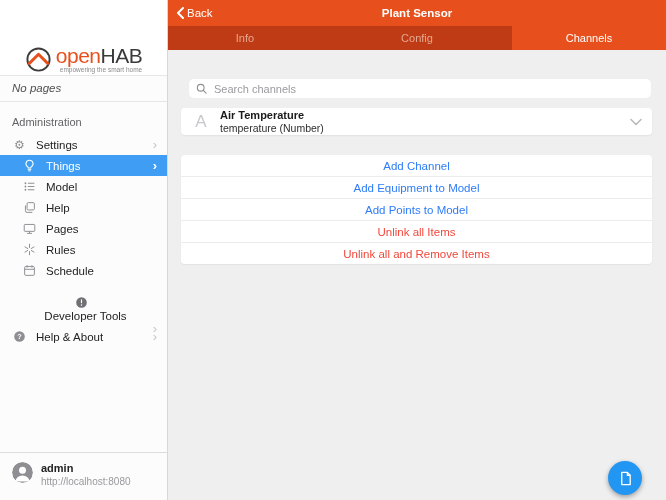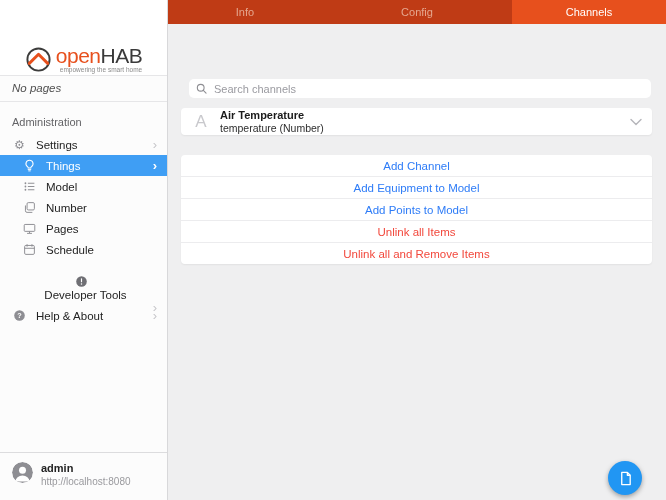--- a/index.html
+++ b/index.html
@@ -123,33 +123,41 @@
         <span>Model</span>
       </div>
 
       <div class="menu-item sub">
         <span class="mi-icon">
           <svg width="13" height="13" viewBox="0 0 16 16">
               <rect x="5" y="2" width="9" height="9" rx="1.5" fill="none" stroke="currentColor" stroke-width="1.2"></rect>
               <path d="M3 5.5v6.5a2 2 0 0 0 2 2h6.5" fill="none" stroke="currentColor" stroke-width="1.2"></path>
             </svg>
         </span>
-        <span>Number</span>
+        <span>Help</span>
       </div>
 
       <div class="menu-item sub">
         <span class="mi-icon">
           <svg width="13" height="13" viewBox="0 0 16 16">
               <rect x="1.5" y="3" width="13" height="8.5" rx="1" fill="none" stroke="currentColor" stroke-width="1.2"></rect>
               <path d="M8 11.5v2M5 14h6" stroke="currentColor" stroke-width="1.2"></path>
             </svg>
         </span>
         <span>Pages</span>
       </div>
 
+      <div class="menu-item sub">
+        <span class="mi-icon">
+          <svg width="13" height="13" viewBox="0 0 16 16">
+              <path d="M8 1.5v4M8 10.5v4M2.4 4.8l3.4 2M10.2 9.2l3.4 2M2.4 11.2l3.4-2M10.2 6.8l3.4-2" stroke="currentColor" stroke-width="1.2" stroke-linecap="round"></path>
+            </svg>
+        </span>
+        <span>Rules</span>
+      </div>
 
       <div class="menu-item sub">
         <span class="mi-icon">
           <svg width="13" height="13" viewBox="0 0 16 16">
               <rect x="2" y="3" width="12" height="11" rx="1.5" fill="none" stroke="currentColor" stroke-width="1.2"></rect>
               <path d="M2 6.5h12M5 1.5v3M11 1.5v3" stroke="currentColor" stroke-width="1.2"></path>
             </svg>
         </span>
         <span>Schedule</span>
       </div>
@@ -188,20 +196,29 @@
       </span>
       <span class="user-meta">
         <div class="user-name">admin</div>
         <div class="user-url">http://localhost:8080</div>
       </span>
     </div>
   </aside>
 
   <main class="main">
 
+    <div class="navbar">
+      <span class="back-btn">
+        <svg width="8" height="12" viewBox="0 0 8 12">
+            <path d="M7 1 L2 6 L7 11" fill="none" stroke="#fff" stroke-width="2" stroke-linecap="round" stroke-linejoin="round"></path>
+          </svg>
+        <span>Back</span>
+      </span>
+      <span class="nav-title">Plant Sensor</span>
+    </div>
 
     <div class="tabbar">
       <div class="tab">Info</div>
       <div class="tab">Config</div>
       <div class="tab active">Channels</div>
     </div>
 
     <div class="content">
 
       <div class="searchbar">

